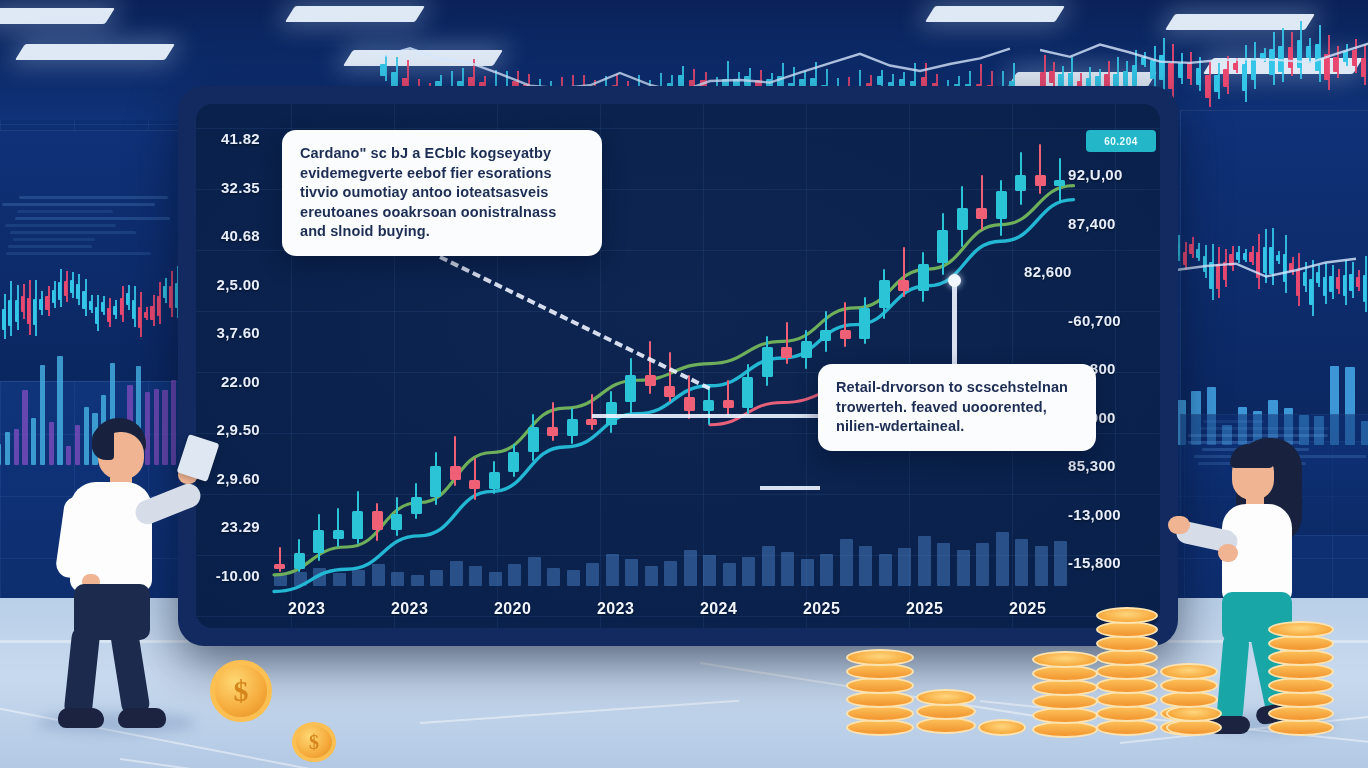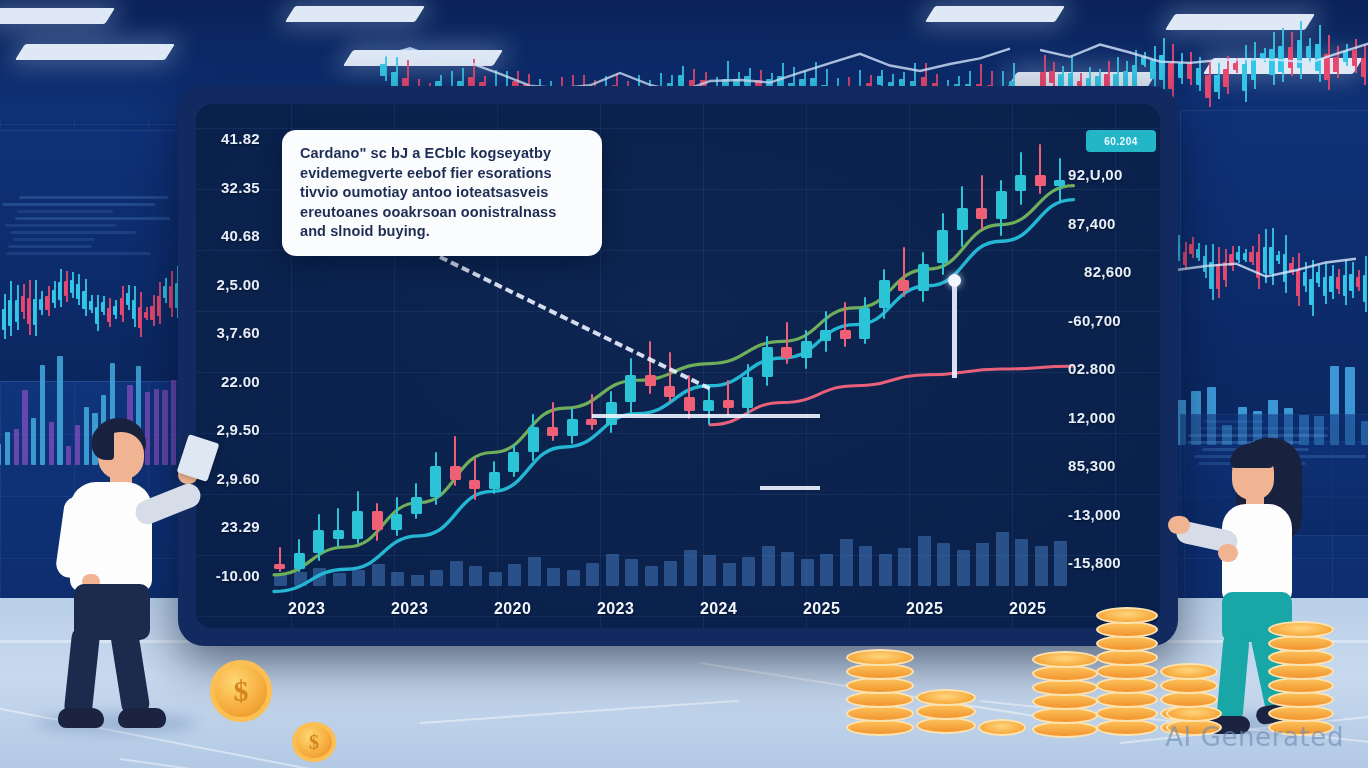--- a/index.html
+++ b/index.html
@@ -728,21 +728,21 @@
         <div class="ylabel-left" style="left: 2px; top: 220px;">3,7.60</div>
         <div class="ylabel-left" style="left: 2px; top: 268.5px;">22.00</div>
         <div class="ylabel-left" style="left: 2px; top: 317px;">2,9.50</div>
         <div class="ylabel-left" style="left: 2px; top: 365.5px;">2,9.60</div>
         <div class="ylabel-left" style="left: 2px; top: 414px;">23.29</div>
         <div class="ylabel-left" style="left: 2px; top: 462.5px;">-10.00</div>
       </div>
     <div id="yright">
         <div class="ylabel-right" style="left: 872px; top: 62px;">92,U,00</div>
         <div class="ylabel-right" style="left: 872px; top: 110.5px;">87,400</div>
-        <div class="ylabel-right" style="left: 888px; top: 159px;">82,600</div>
+        <div class="ylabel-right" style="left: 828px; top: 159px;">82,600</div>
         <div class="ylabel-right" style="left: 872px; top: 207.5px;">-60,700</div>
         <div class="ylabel-right" style="left: 872px; top: 256px;">02.800</div>
         <div class="ylabel-right" style="left: 872px; top: 304.5px;">12,000</div>
         <div class="ylabel-right" style="left: 872px; top: 353px;">85,300</div>
         <div class="ylabel-right" style="left: 872px; top: 401.5px;">-13,000</div>
         <div class="ylabel-right" style="left: 872px; top: 450px;">-15,800</div>
       </div>
 
     <div id="xaxis">
         <div class="xlabel" style="left: 92px; top: 496px;">2023</div>
@@ -759,20 +759,23 @@
   <div class="price-badge">60.204</div>
 
   <div class="leader-dashed" style="left:440px;top:255px;width:300px;transform:rotate(26deg);"></div>
   <div class="leader-solid" style="left:592px;top:414px;width:228px;height:4px;"></div>
   <div class="leader-solid" style="left:760px;top:486px;width:60px;height:4px;"></div>
   <div class="leader-solid" style="left:952px;top:286px;width:5px;height:92px;"></div>
   <div class="marker-dot" style="left:948px;top:274px;"></div>
 
   <div class="callout" id="callout-main">
     <span>Cardano" sc bJ a ECblc kogseyatby evidemegverte eebof fier esorations tivvio oumotiay antoo ioteatsasveis ereutoanes ooakrsoan oonistralnass and slnoid buying.</span>
+  </div>
+  <div class="callout" id="callout-mid">
+    <span>Retail-drvorson to scscehstelnan trowerteh. feaved uooorented, nilien-wdertaineal.</span>
   </div>
 
   <div class="floor-shadow" style="left:36px;top:712px;width:160px;height:22px;"></div>
   <div class="person" style="left:30px;top:418px;width:190px;height:312px;">
     <div class="hair-dark" style="position:absolute;left:62px;top:0px;width:54px;height:36px;border-radius:26px 26px 8px 8px;"></div>
     <div class="skin" style="position:absolute;left:68px;top:14px;width:46px;height:48px;border-radius:22px;"></div>
     <div class="hair-dark" style="position:absolute;left:62px;top:8px;width:22px;height:34px;border-radius:14px 4px 4px 14px;"></div>
     <div class="skin" style="position:absolute;left:80px;top:56px;width:22px;height:16px;"></div>
     <div class="shirt" style="position:absolute;left:40px;top:64px;width:82px;height:110px;border-radius:26px 26px 12px 12px;"></div>
     <div class="shirt" style="position:absolute;left:30px;top:78px;width:28px;height:82px;border-radius:16px;transform:rotate(8deg);"></div>
@@ -862,14 +865,13 @@
       <div class="coin" style="bottom: 56px; z-index: 4;"></div>
       <div class="coin" style="bottom: 70px; z-index: 5;"></div>
       <div class="coin" style="bottom: 84px; z-index: 6;"></div>
       <div class="coin coin-top" style="bottom: 98px; z-index: 7;"></div>
     </div>
   <div class="coin-stack" style="left:1166px;top:686px;width:56px;height:50px;">
       <div class="coin" style="bottom: 0px; z-index: 0;"></div>
       <div class="coin coin-top" style="bottom: 14px; z-index: 1;"></div>
     </div>
 
-  <div class="watermark">AI Generated</div>
 </div>
 
 </body></html>

